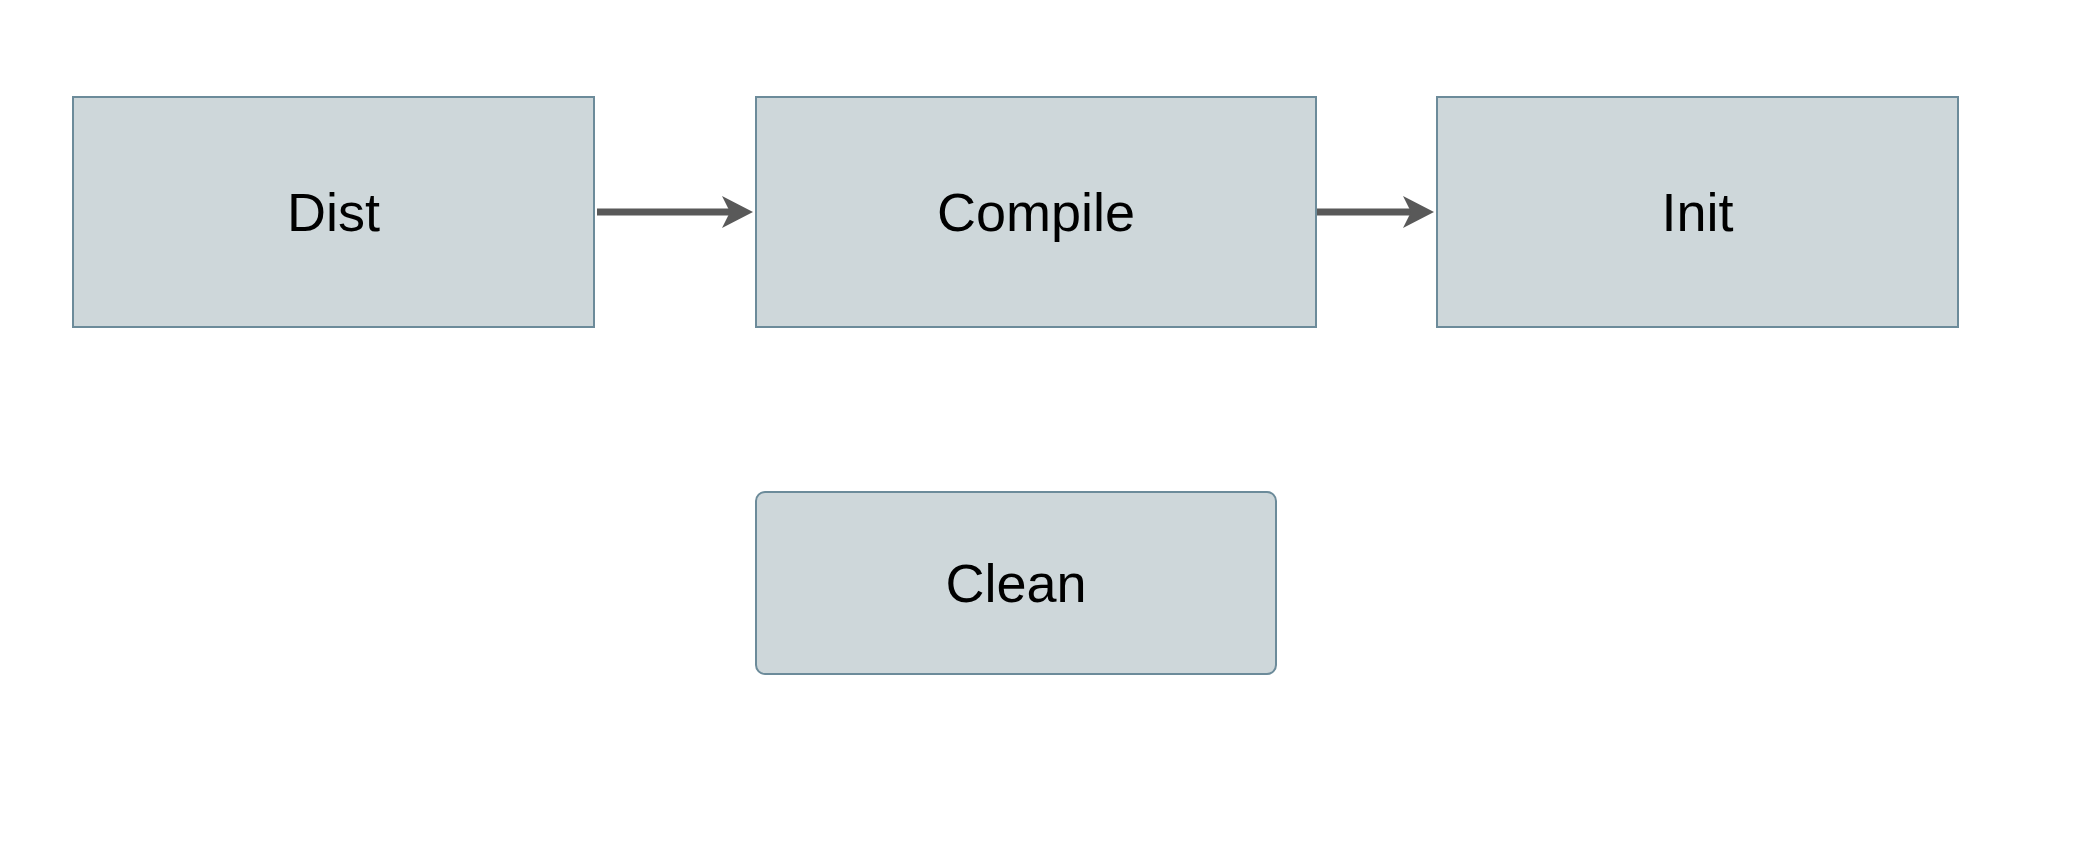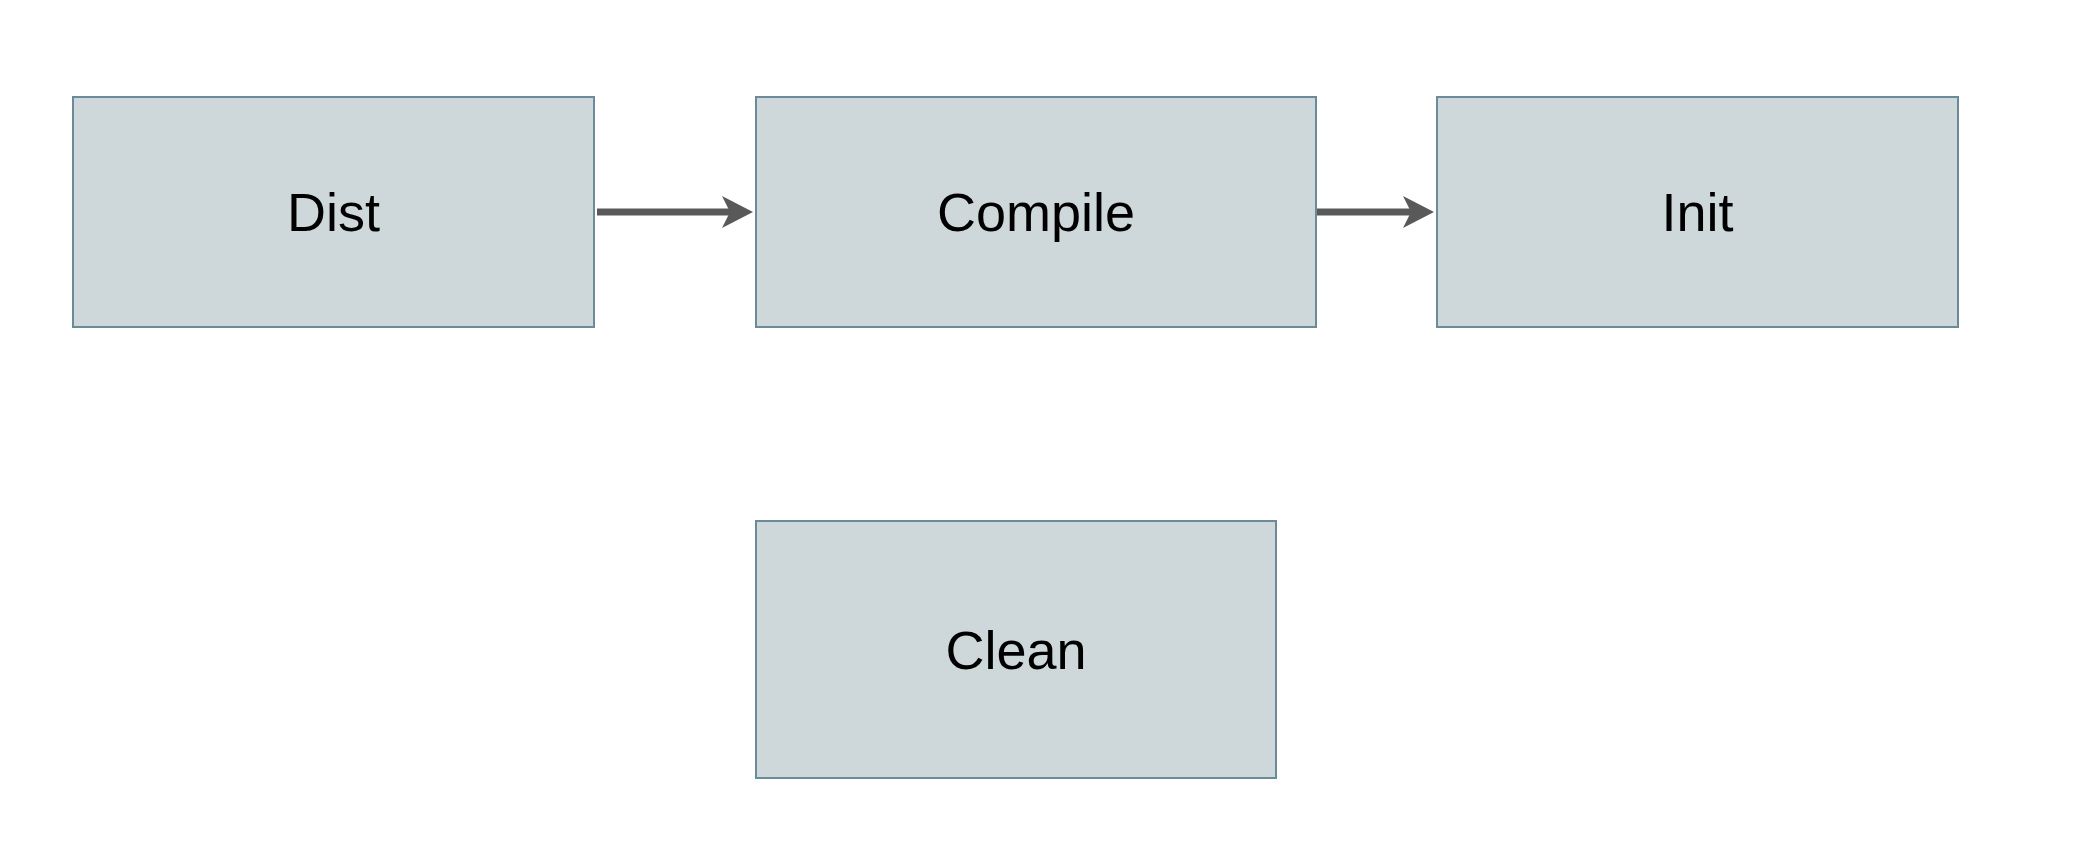--- a/index.html
+++ b/index.html
@@ -75,17 +75,17 @@
   </div>
 
   <div class="node" id="node-compile" style="left: 755px; top: 96px; width: 562px; height: 232px; background: rgb(206, 215, 218); border-color: rgb(108, 139, 154);">
     <span class="node-label">Compile</span>
   </div>
 
   <div class="node" id="node-init" style="left: 1436px; top: 96px; width: 523px; height: 232px; background: rgb(206, 215, 218); border-color: rgb(108, 139, 154);">
     <span class="node-label">Init</span>
   </div>
 
-  <div class="node" id="node-clean" style="left: 755px; top: 520px; width: 522px; height: 259px; background: rgb(206, 215, 218); border-color: rgb(108, 139, 154);">
+  <div class="node" id="node-clean" style="left: 755px; top: 491px; width: 522px; height: 184px; background: rgb(206, 215, 218); border-color: rgb(108, 139, 154); border-radius: 10px;">
     <span class="node-label">Clean</span>
   </div>
 
 </div>
 
 </body></html>

